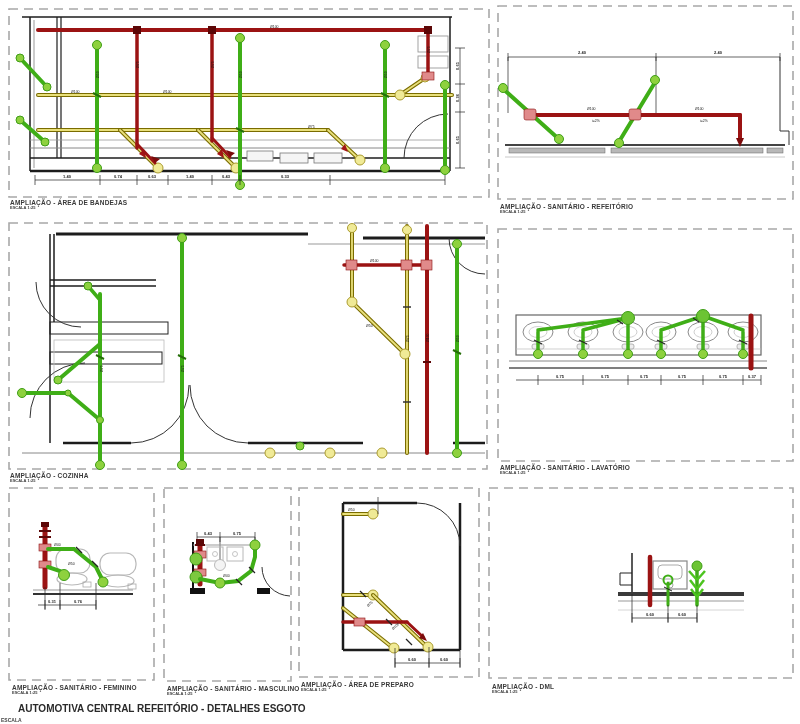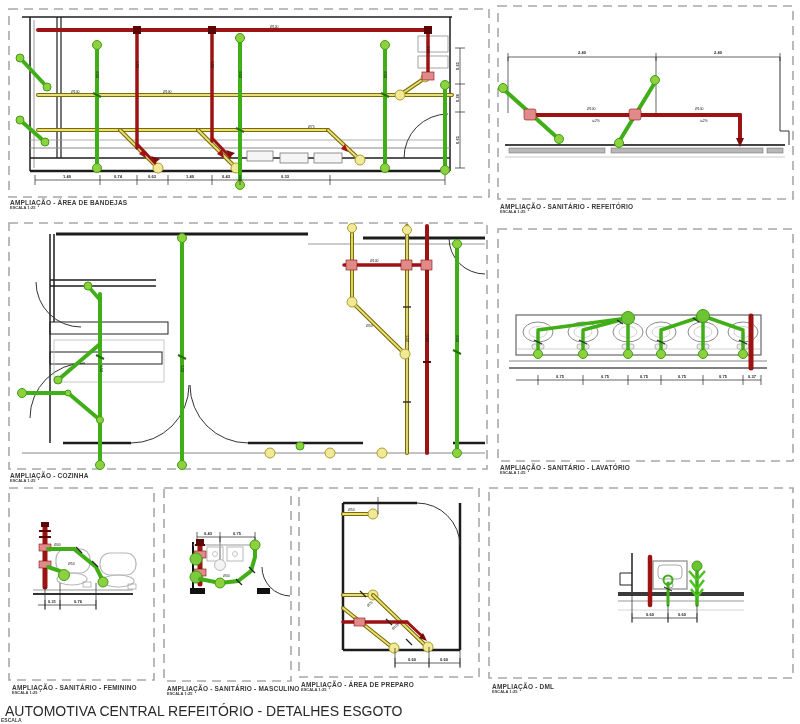--- a/index.html
+++ b/index.html
@@ -4,21 +4,21 @@
 <style>
   html,body{margin:0;padding:0;background:#fff;}
   .canvas{position:relative;width:800px;height:724px;background:#ffffff;overflow:hidden;
           font-family:"Liberation Sans",sans-serif;}
   svg.art{position:absolute;display:block;}
   svg text{font-family:"Liberation Sans",sans-serif;fill:#1a1a1a;}
   .dash{fill:none;stroke:#a8a8a8;stroke-width:1.6;stroke-dasharray:9 6;}
   .cap{position:absolute;line-height:1.15;color:#3a3a3a;}
   .cap-title{font-size:6.5px;font-weight:bold;letter-spacing:.2px;white-space:nowrap;}
   .cap-scale{font-size:4px;font-weight:bold;white-space:nowrap;}
-  .footer-title{position:absolute;left:5px;top:703px;font-size:14px;font-weight:normal;color:#2a2a2a;white-space:nowrap;}
+  .footer-title{position:absolute;left:18px;top:703px;font-size:10px;font-weight:bold;color:#2a2a2a;white-space:nowrap;}
   .footer-sub{position:absolute;left:1px;top:717px;font-size:5px;font-weight:bold;color:#444;}
   .wall{stroke:#1c1c1c;fill:none;}
   .gwall{stroke:#999;fill:none;}
   .dim{stroke:#222;stroke-width:.7;fill:none;}
   .dimt{font-size:4px;font-weight:bold;}
   .sm{font-size:3.5px;}
   .pred{stroke:#9b1313;fill:none;stroke-linecap:round;}
   .pgrn{stroke:#3fae17;fill:none;stroke-linecap:round;}
   .pol1{stroke:#7a6c00;fill:none;stroke-linecap:round;stroke-width:4;}
   .pol2{stroke:#e9e07c;fill:none;stroke-linecap:round;stroke-width:1.8;}

